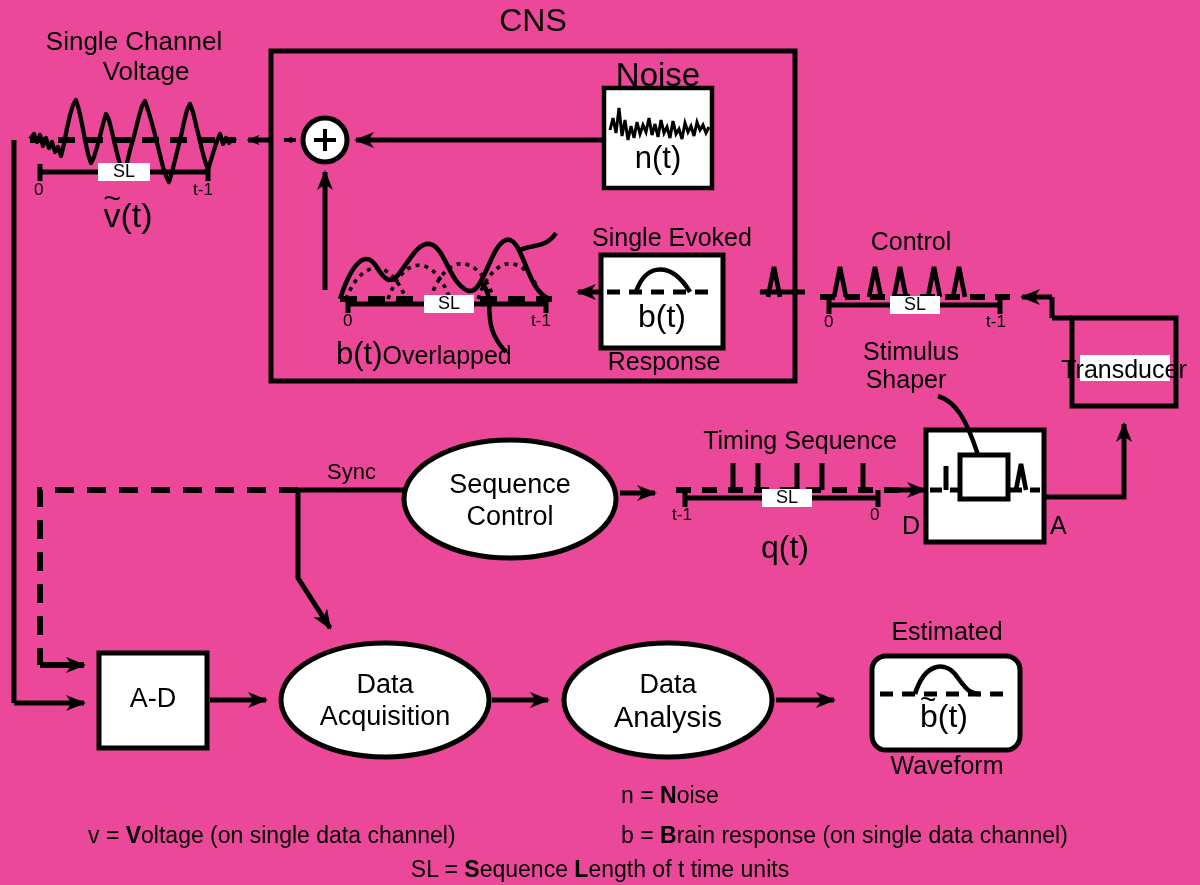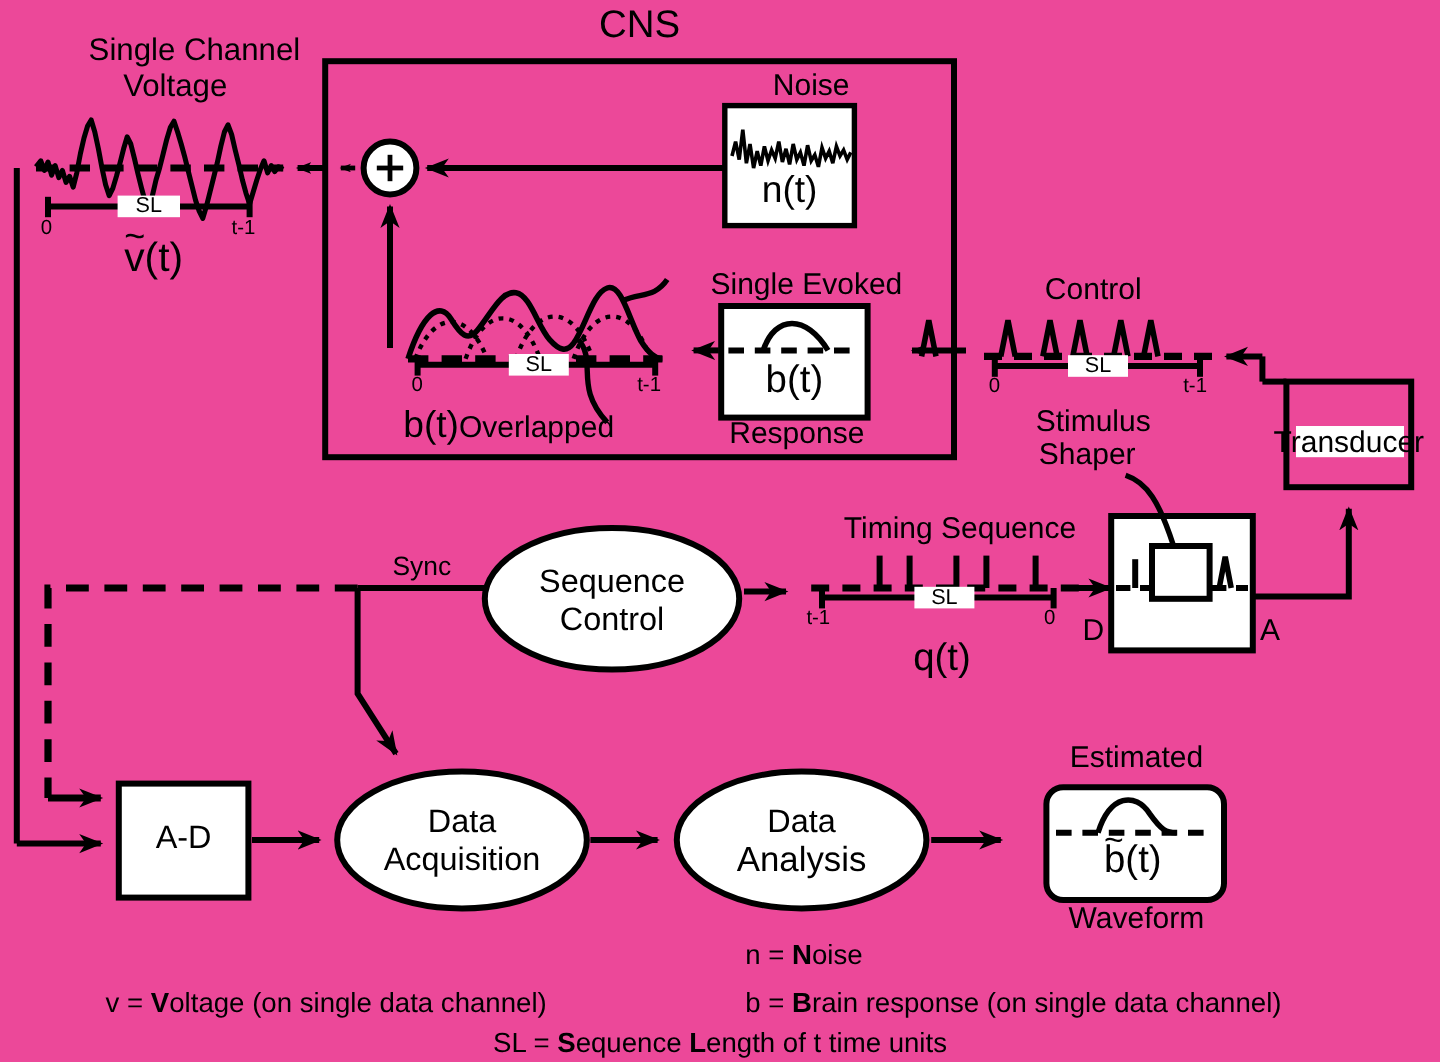--- a/index.html
+++ b/index.html
@@ -162,33 +162,33 @@
   <line x1="776" y1="700" x2="834" y2="700" stroke="#000" stroke-width="5" marker-end="url(#ahb)"></line>
 
   <rect x="872" y="656" width="148" height="94" rx="14" ry="14" fill="#fff" stroke="#000" stroke-width="5"></rect>
   <line x1="880" y1="694" x2="1012" y2="694" stroke="#000" stroke-width="5" stroke-dasharray="13,9"></line>
   <path fill="none" stroke="#000" stroke-width="4.6" d="M915,694 C925,662 946,660 958,678 C968,692 972,694 980,694"></path>
 
 </svg>
 
 <div class="lbl c" style="left:533px;top:4px;font-size:32px;">CNS</div>
 
-<div class="lbl c" style="left:162px;top:28px;font-size:26px;">Single Channel</div>
+<div class="lbl c" style="left:134px;top:28px;font-size:26px;">Single Channel</div>
 <div class="lbl c" style="left:146px;top:58px;font-size:26px;">Voltage</div>
 <div class="lbl c" style="left:124px;top:162px;font-size:18px;">SL</div>
 <div class="lbl" style="left:34px;top:181px;font-size:17px;">0</div>
 <div class="lbl" style="left:193px;top:181px;font-size:17px;">t-1</div>
 <div class="lbl c" style="left:128px;top:198px;font-size:34px;">
   <span style="position:relative;display:inline-block;">
     <span style="position:absolute;left:0;top:-16px;width:17px;text-align:center;font-size:30px;">~</span>
     <span>v(t)</span>
   </span>
 </div>
 
-<div class="lbl c" style="left:676px;top:58px;font-size:25px;">Noise</div>
+<div class="lbl c" style="left:658px;top:58px;font-size:33px;">Noise</div>
 <div class="lbl c" style="left:658px;top:142px;font-size:31px;">n(t)</div>
 
 <div class="lbl" style="left:336px;top:338px;font-size:31px;">
   <span>b(t)</span><span style="font-size:25px;">Overlapped</span>
 </div>
 <div class="lbl c" style="left:449px;top:294px;font-size:18px;">SL</div>
 <div class="lbl" style="left:343px;top:312px;font-size:17px;">0</div>
 <div class="lbl" style="left:531px;top:312px;font-size:17px;">t-1</div>
 
 <div class="lbl c" style="left:672px;top:224px;font-size:25px;">Single Evoked</div>

